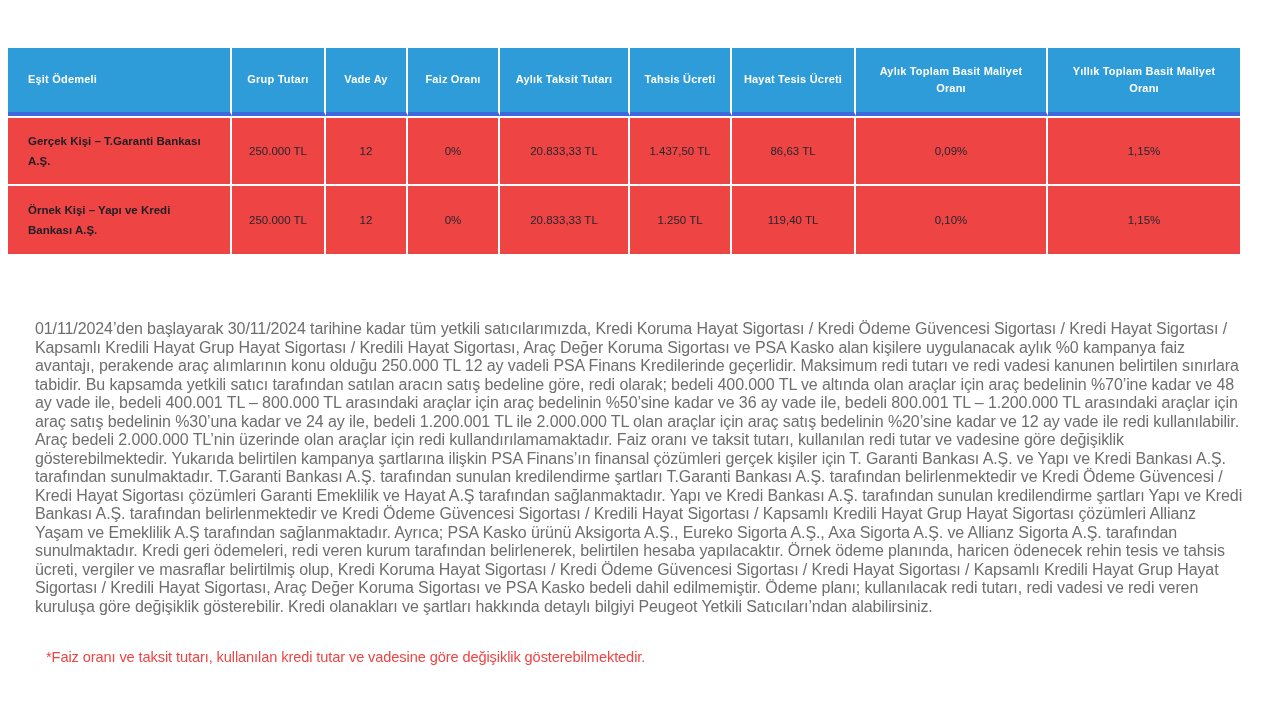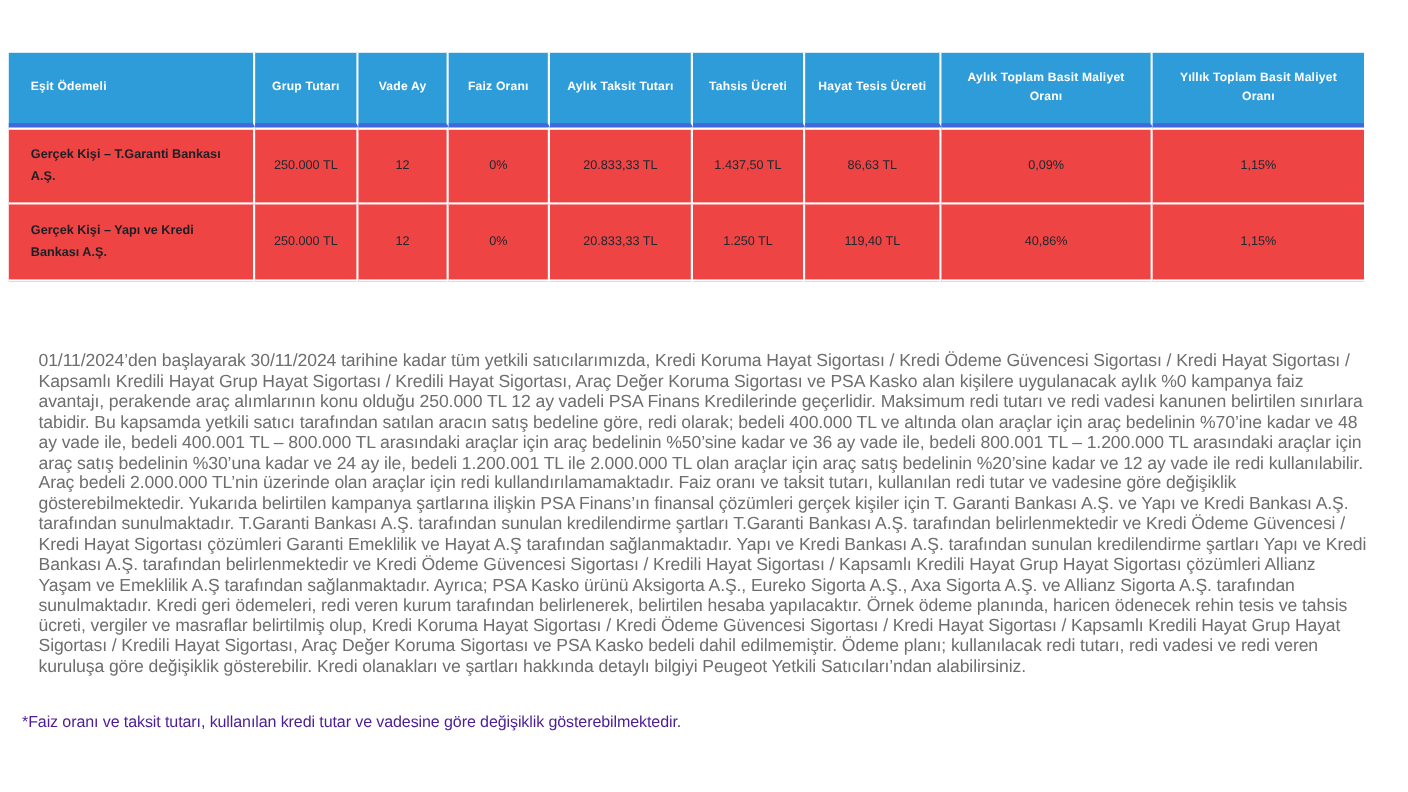--- a/index.html
+++ b/index.html
@@ -75,25 +75,25 @@
     width: 1212px;
     margin: 0;
     color: #6E6E6E;
     font-size: 16px;
     line-height: 18.5px;
     letter-spacing: -0.1px;
     text-align: left;
   }
   .footnote {
     position: absolute;
-    left: 20px;
+    left: 46px;
     top: 648px;
     width: 1212px;
     margin: 0;
-    color: #4c1d95;
+    color: #ef4444;
     font-size: 14.6px;
     line-height: 18.5px;
     letter-spacing: -0.1px;
   }
 </style>
 </head>
 <body>
 
 <div class="page">
 
@@ -128,28 +128,28 @@
         <td>250.000 TL</td>
         <td>12</td>
         <td>0%</td>
         <td>20.833,33 TL</td>
         <td>1.437,50 TL</td>
         <td>86,63 TL</td>
         <td>0,09%</td>
         <td>1,15%</td>
       </tr>
       <tr>
-        <td class="first">Gerçek Kişi – Yapı ve Kredi Bankası A.Ş.</td>
+        <td class="first">Örnek Kişi – Yapı ve Kredi Bankası A.Ş.</td>
         <td>250.000 TL</td>
         <td>12</td>
         <td>0%</td>
         <td>20.833,33 TL</td>
         <td>1.250 TL</td>
         <td>119,40 TL</td>
-        <td>40,86%</td>
+        <td>0,10%</td>
         <td>1,15%</td>
       </tr>
     </tbody>
   </table>
 
   <p class="legal">01/11/2024’den başlayarak 30/11/2024 tarihine kadar tüm yetkili satıcılarımızda, Kredi Koruma Hayat Sigortası / Kredi Ödeme Güvencesi Sigortası / Kredi Hayat Sigortası / Kapsamlı Kredili Hayat Grup Hayat Sigortası / Kredili Hayat Sigortası, Araç Değer Koruma Sigortası ve PSA Kasko alan kişilere uygulanacak aylık %0 kampanya faiz avantajı, perakende araç alımlarının konu olduğu 250.000 TL 12 ay vadeli PSA Finans Kredilerinde geçerlidir. Maksimum redi tutarı ve redi vadesi kanunen belirtilen sınırlara tabidir. Bu kapsamda yetkili satıcı tarafından satılan aracın satış bedeline göre, redi olarak; bedeli 400.000 TL ve altında olan araçlar için araç bedelinin %70’ine kadar ve 48 ay vade ile, bedeli 400.001 TL – 800.000 TL arasındaki araçlar için araç bedelinin %50’sine kadar ve 36 ay vade ile, bedeli 800.001 TL – 1.200.000 TL arasındaki araçlar için araç satış bedelinin %30’una kadar ve 24 ay ile, bedeli 1.200.001 TL ile 2.000.000 TL olan araçlar için araç satış bedelinin %20’sine kadar ve 12 ay vade ile redi kullanılabilir. Araç bedeli 2.000.000 TL’nin üzerinde olan araçlar için redi kullandırılamamaktadır. Faiz oranı ve taksit tutarı, kullanılan redi tutar ve vadesine göre değişiklik gösterebilmektedir. Yukarıda belirtilen kampanya şartlarına ilişkin PSA Finans’ın finansal çözümleri gerçek kişiler için T. Garanti Bankası A.Ş. ve Yapı ve Kredi Bankası A.Ş. tarafından sunulmaktadır. T.Garanti Bankası A.Ş. tarafından sunulan kredilendirme şartları T.Garanti Bankası A.Ş. tarafından belirlenmektedir ve Kredi Ödeme Güvencesi / Kredi Hayat Sigortası çözümleri Garanti Emeklilik ve Hayat A.Ş tarafından sağlanmaktadır. Yapı ve Kredi Bankası A.Ş. tarafından sunulan kredilendirme şartları Yapı ve Kredi Bankası A.Ş. tarafından belirlenmektedir ve Kredi Ödeme Güvencesi Sigortası / Kredili Hayat Sigortası / Kapsamlı Kredili Hayat Grup Hayat Sigortası çözümleri Allianz Yaşam ve Emeklilik A.Ş tarafından sağlanmaktadır. Ayrıca; PSA Kasko ürünü Aksigorta A.Ş., Eureko Sigorta A.Ş., Axa Sigorta A.Ş. ve Allianz Sigorta A.Ş. tarafından sunulmaktadır. Kredi geri ödemeleri, redi veren kurum tarafından belirlenerek, belirtilen hesaba yapılacaktır. Örnek ödeme planında, haricen ödenecek rehin tesis ve tahsis ücreti, vergiler ve masraflar belirtilmiş olup, Kredi Koruma Hayat Sigortası / Kredi Ödeme Güvencesi Sigortası / Kredi Hayat Sigortası / Kapsamlı Kredili Hayat Grup Hayat Sigortası / Kredili Hayat Sigortası, Araç Değer Koruma Sigortası ve PSA Kasko bedeli dahil edilmemiştir. Ödeme planı; kullanılacak redi tutarı, redi vadesi ve redi veren kuruluşa göre değişiklik gösterebilir. Kredi olanakları ve şartları hakkında detaylı bilgiyi Peugeot Yetkili Satıcıları’ndan alabilirsiniz.</p>
 
   <p class="footnote">*Faiz oranı ve taksit tutarı, kullanılan kredi tutar ve vadesine göre değişiklik gösterebilmektedir.</p>
 
 </div>

